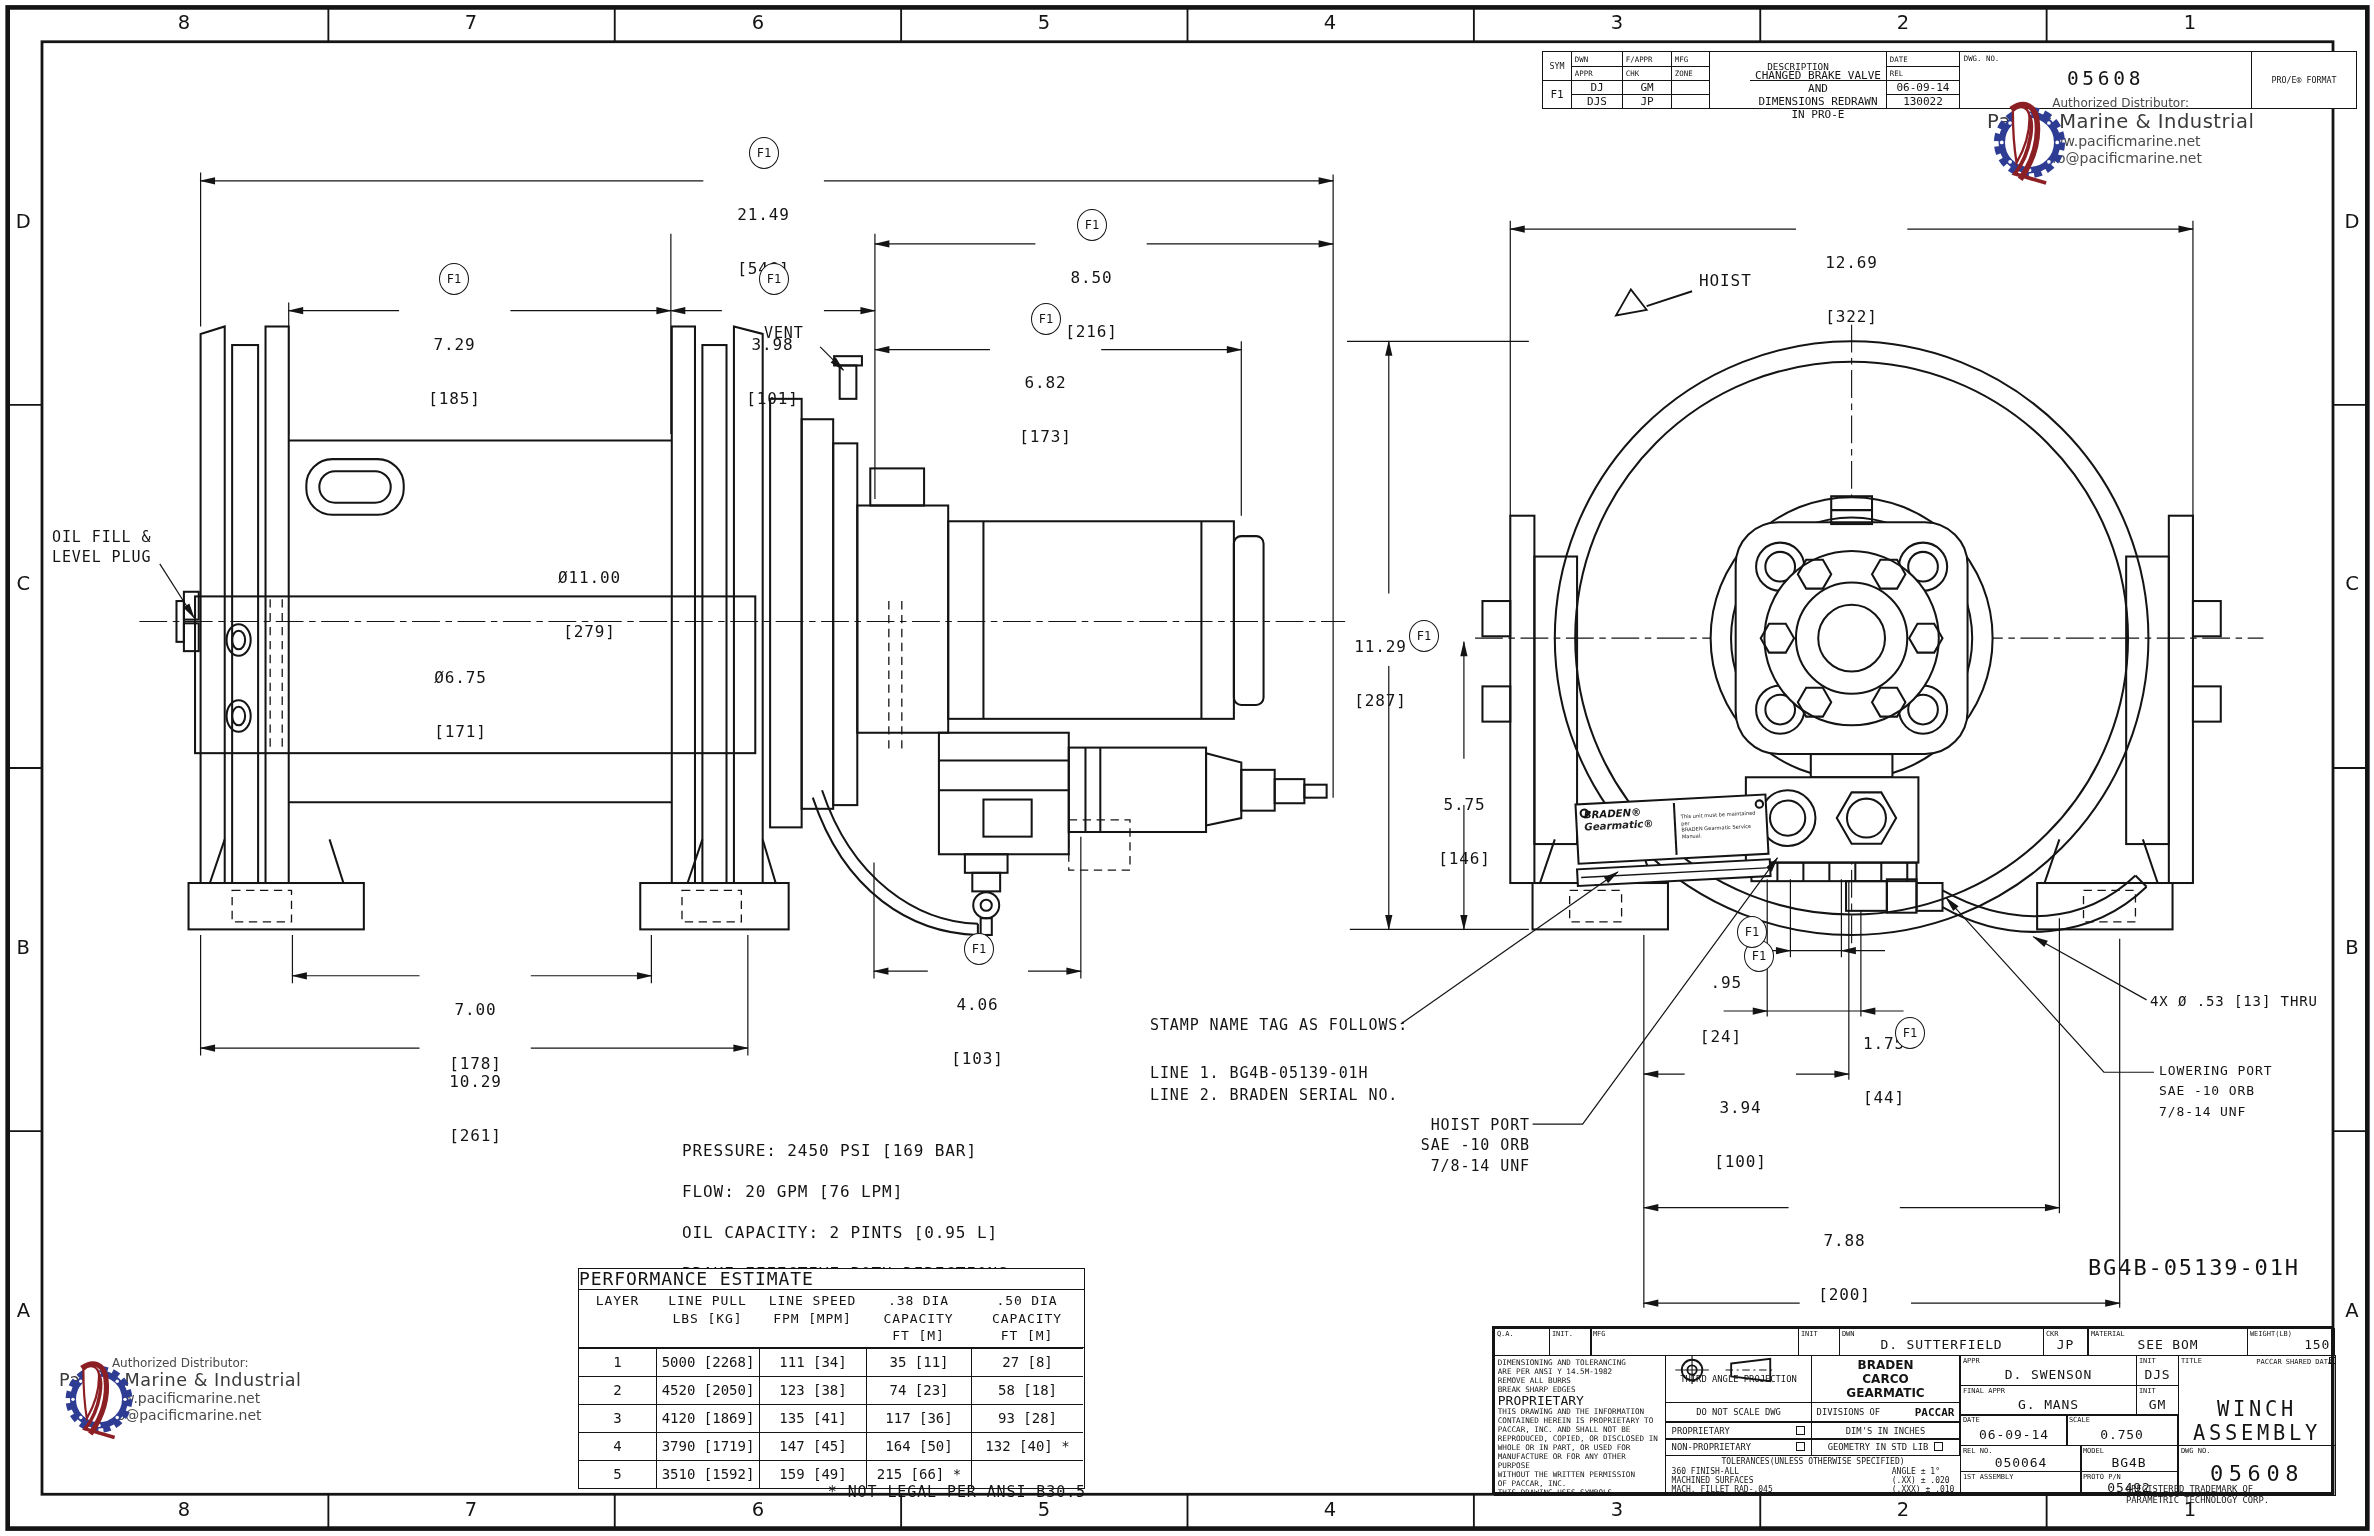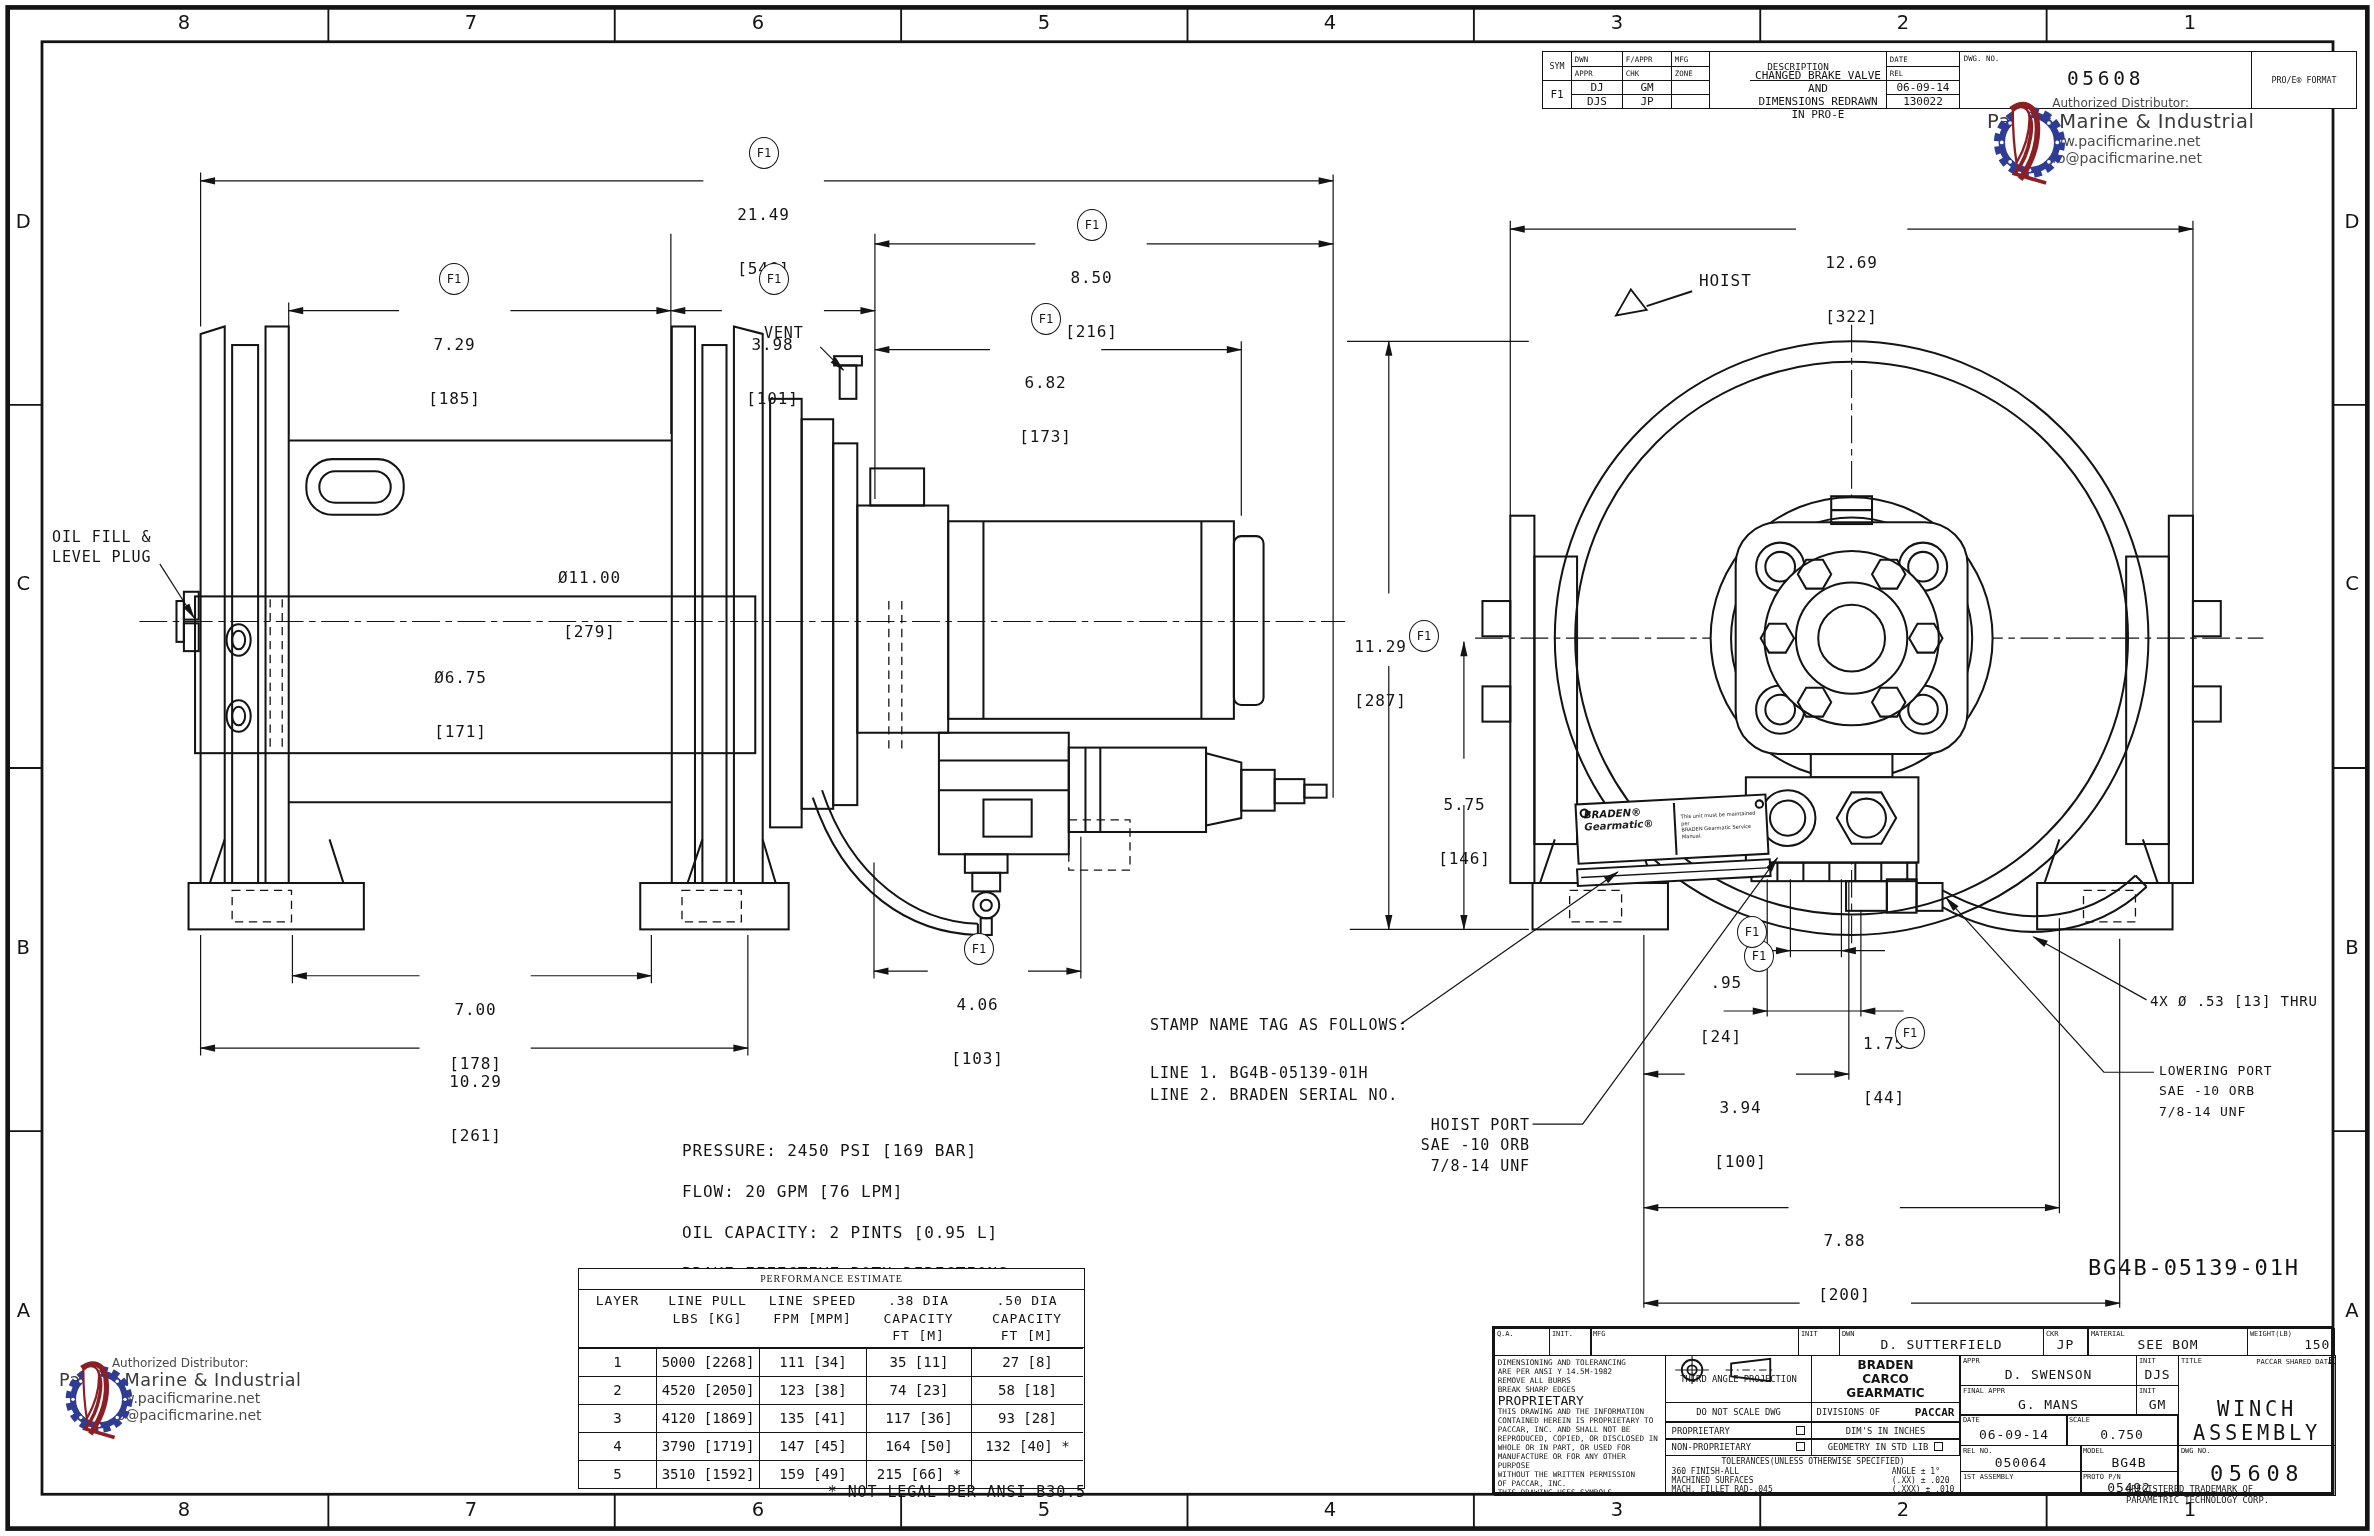--- a/index.html
+++ b/index.html
@@ -33,21 +33,21 @@
           box-sizing:border-box;background:#fff;}
   .tc{position:absolute;border:0.9px solid #141414;box-sizing:border-box;overflow:hidden;}
   .tl{position:absolute;left:1.9px;top:0.9px;font-size:7px;letter-spacing:0;}
   .tv{position:absolute;left:0;right:0;top:8.3px;text-align:center;font-size:13px;letter-spacing:0.9px;}
   .notesbox{font-size:7.6px;line-height:9px;letter-spacing:0;padding:1.9px 2.8px;}
   .notesbox .prop{font-size:13px;line-height:13px;letter-spacing:0;}
   .smallcell{display:flex;align-items:center;justify-content:center;font-size:8.8px;letter-spacing:0;text-align:center;}
   .box{display:inline-block;width:7.4px;height:7.4px;border:0.9px solid #141414;margin-left:5.6px;}
   
   #perf{position:absolute;left:578px;top:1268px;width:507px;border:1.9px solid #141414;box-sizing:border-box;background:#fff;}
-  #perf .ptitle{border-bottom:1.4px solid #141414;text-align:center;font-size:10px;height:20.4px;line-height:20.4px;letter-spacing:0.9px;font-family:Liberation Serif, serif;}
+  #perf .ptitle{border-bottom:1.4px solid #141414;font-size:18px;height:20.4px;line-height:20.4px;letter-spacing:0.9px;}
   #perf .phead{display:grid;grid-template-columns:77px 103px 107px 105px 112px;border-bottom:1.4px solid #141414;}
   #perf .phead div{font-size:13px;line-height:17.6px;text-align:center;padding:1.9px 0;letter-spacing:0.9px;}
   #perf .prow{display:grid;grid-template-columns:77px 103px 107px 105px 112px;}
   #perf .prow div{font-size:14px;height:27px;line-height:27px;text-align:center;border-top:0.9px solid #141414;border-left:0.9px solid #141414;letter-spacing:0;}
   #perf .prow div:first-child{border-left:none;}
   
   .dist{position:absolute;display:flex;align-items:center;gap:5.6px;
         font-family:"DejaVu Sans","Liberation Sans",sans-serif;color:#4a4a4a;}
   .dist .txt{text-align:center;}
   .dist .t1{font-size:12px;text-align:center;}

